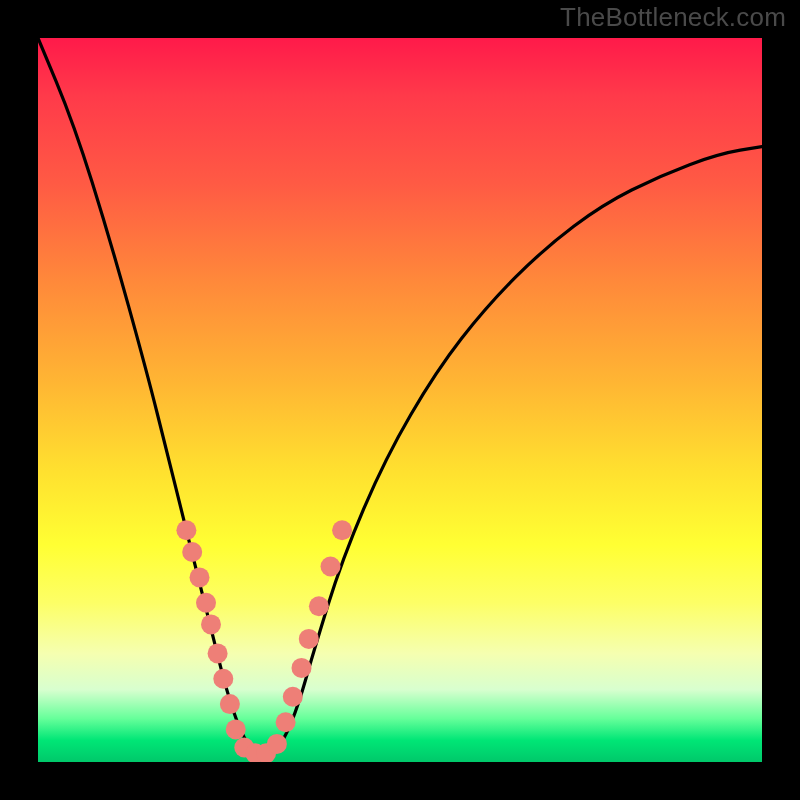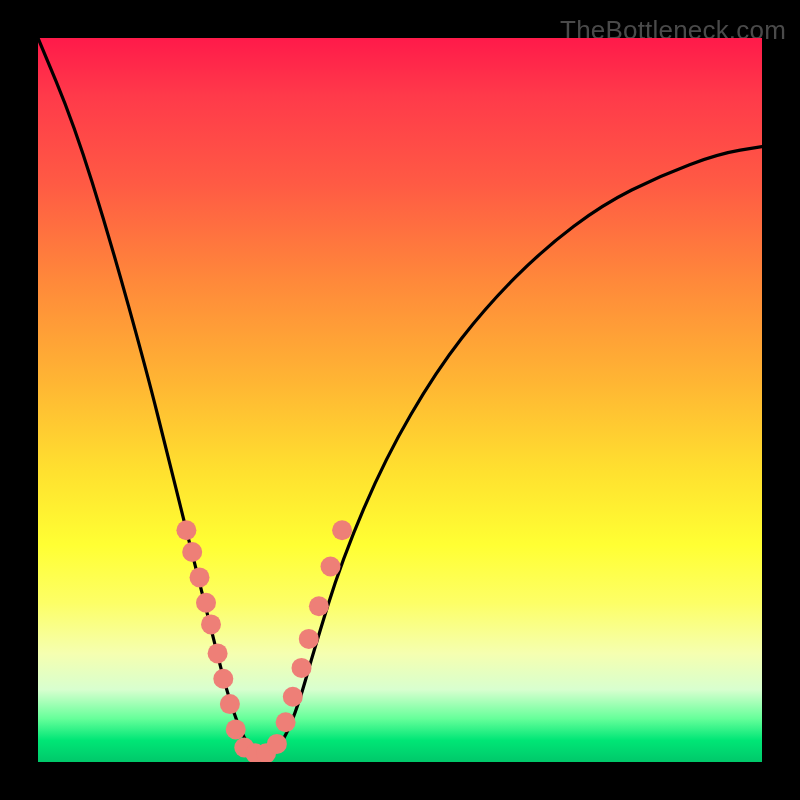--- a/index.html
+++ b/index.html
@@ -36,21 +36,21 @@
       #fdff66 78%,
       #f5ffb0 85%,
       #d8ffcf 90%,
       #66ff9a 94%,
       #00e676 97%,
       #00c86a 100%
     );
   }
   .watermark {
     position: absolute;
-    top: 15px;
+    top: 2px;
     right: 14px;
     color: #4a4a4a;
     font-size: 26px;
     letter-spacing: 0.2px;
   }
   svg.curve-layer {
     position: absolute;
     left: 0;
     top: 0;
     width: 724px;

